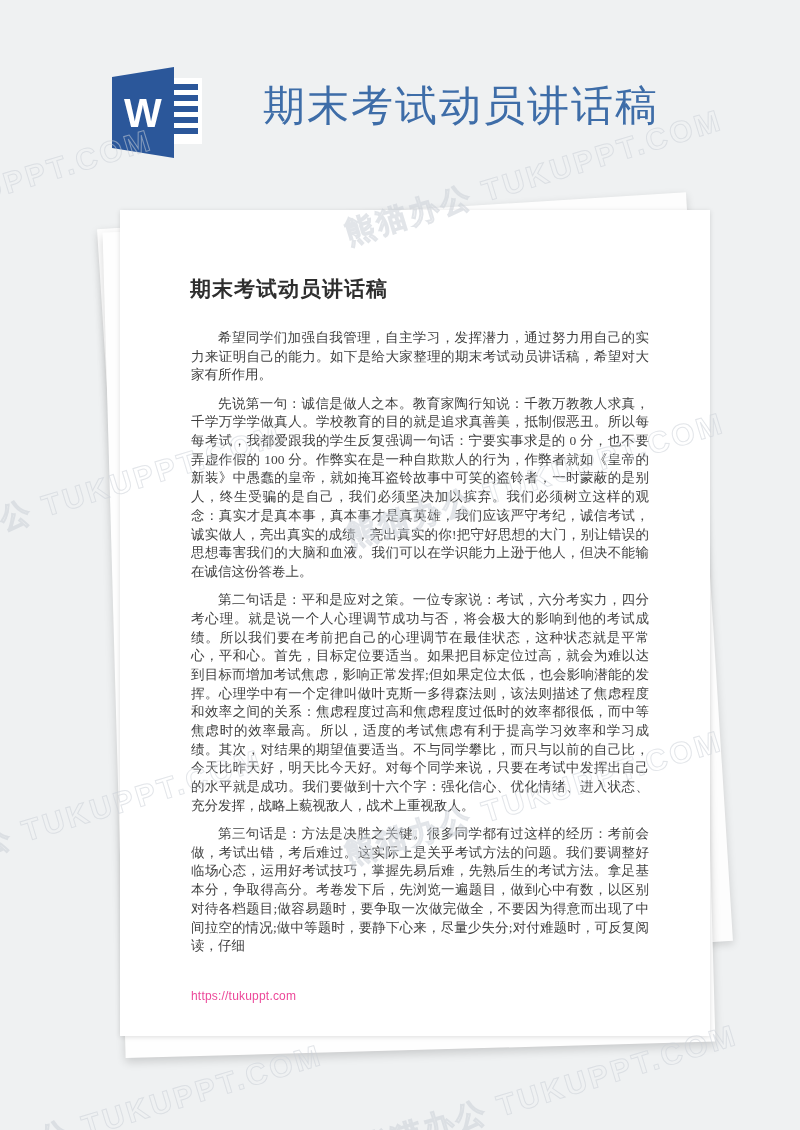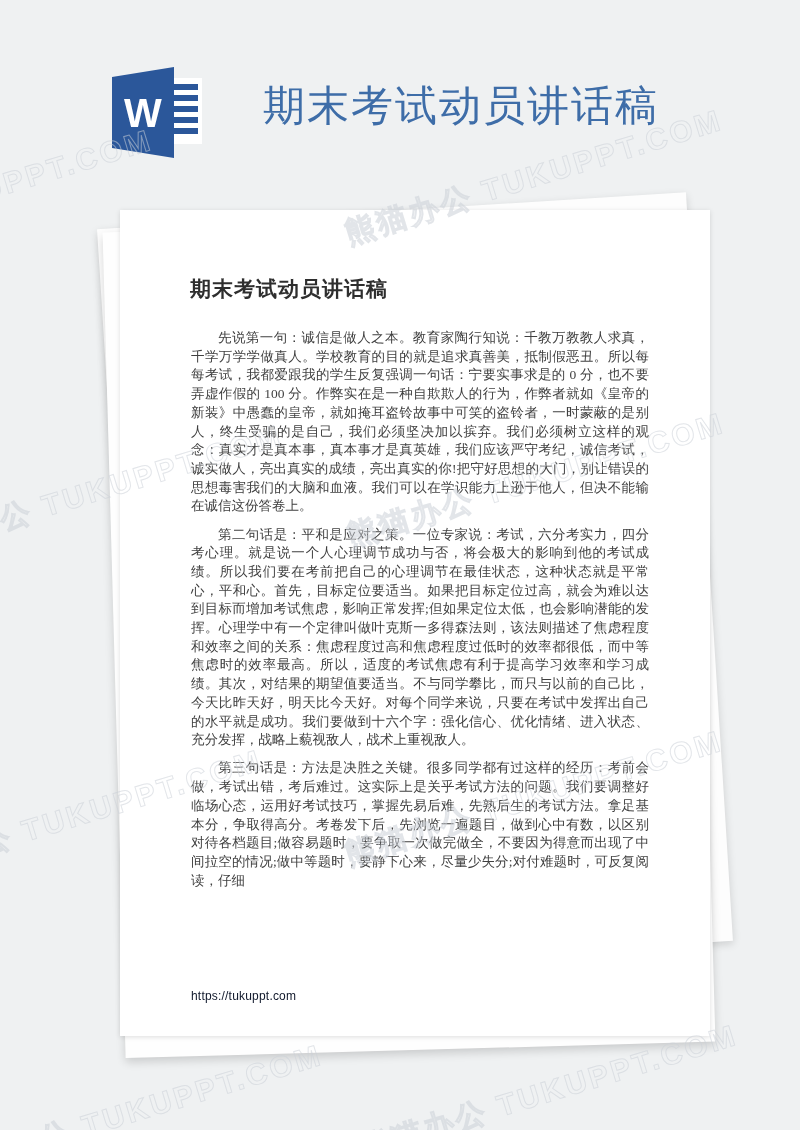--- a/index.html
+++ b/index.html
@@ -52,21 +52,21 @@
   .doc-body {
     position:absolute; left:71px; top:119px; width:458px;
     font-family:"Liberation Serif", serif;
     font-size:13.5px; line-height:18.7px;
     color:#3f3f3f; text-align:justify;
   }
   .doc-body p { margin:0 0 9.5px 0; text-indent:2em; }
   .doc-footer {
     position:absolute; left:71px; top:779px;
     font-family:"Liberation Sans", sans-serif;
-    font-size:12px; color:#0f172a; letter-spacing:0.2px;
+    font-size:12px; color:#ec4899; letter-spacing:0.2px;
   }
 
   
   .wm {
     position:absolute; z-index:4;
     font-family:"Liberation Sans", sans-serif;
     font-weight:bold; font-size:30px; letter-spacing:3px;
     white-space:nowrap;
     color:transparent;
     -webkit-text-stroke:1px #ccd1d8;
@@ -104,20 +104,21 @@
 
     <polygon points="8,13 70,3 70,94 8,84" fill="#2b579a"></polygon>
     <text x="39" y="63" text-anchor="middle" font-family="Liberation Sans, sans-serif" font-size="40" font-weight="bold" fill="#ffffff">W</text>
   </svg>
   <div class="app-title">期末考试动员讲话稿</div>
 </div>
 
 <div class="page-main">
   <div class="doc-title">期末考试动员讲话稿</div>
   <div class="doc-body">
+    <p>希望同学们加强自我管理，自主学习，发挥潜力，通过努力用自己的实力来证明自己的能力。如下是给大家整理的期末考试动员讲话稿，希望对大家有所作用。</p>
     <p>先说第一句：诚信是做人之本。教育家陶行知说：千教万教教人求真，千学万学学做真人。学校教育的目的就是追求真善美，抵制假恶丑。所以每每考试，我都爱跟我的学生反复强调一句话：宁要实事求是的 0 分，也不要弄虚作假的 100 分。作弊实在是一种自欺欺人的行为，作弊者就如《皇帝的新装》中愚蠢的皇帝，就如掩耳盗铃故事中可笑的盗铃者，一时蒙蔽的是别人，终生受骗的是自己，我们必须坚决加以摈弃。我们必须树立这样的观念：真实才是真本事，真本事才是真英雄，我们应该严守考纪，诚信考试，诚实做人，亮出真实的成绩，亮出真实的你!把守好思想的大门，别让错误的思想毒害我们的大脑和血液。我们可以在学识能力上逊于他人，但决不能输在诚信这份答卷上。</p>
     <p>第二句话是：平和是应对之策。一位专家说：考试，六分考实力，四分考心理。就是说一个人心理调节成功与否，将会极大的影响到他的考试成绩。所以我们要在考前把自己的心理调节在最佳状态，这种状态就是平常心，平和心。首先，目标定位要适当。如果把目标定位过高，就会为难以达到目标而增加考试焦虑，影响正常发挥;但如果定位太低，也会影响潜能的发挥。心理学中有一个定律叫做叶克斯一多得森法则，该法则描述了焦虑程度和效率之间的关系：焦虑程度过高和焦虑程度过低时的效率都很低，而中等焦虑时的效率最高。所以，适度的考试焦虑有利于提高学习效率和学习成绩。其次，对结果的期望值要适当。不与同学攀比，而只与以前的自己比，今天比昨天好，明天比今天好。对每个同学来说，只要在考试中发挥出自己的水平就是成功。我们要做到十六个字：强化信心、优化情绪、进入状态、充分发挥，战略上藐视敌人，战术上重视敌人。</p>
     <p>第三句话是：方法是决胜之关键。很多同学都有过这样的经历：考前会做，考试出错，考后难过。这实际上是关乎考试方法的问题。我们要调整好临场心态，运用好考试技巧，掌握先易后难，先熟后生的考试方法。拿足基本分，争取得高分。考卷发下后，先浏览一遍题目，做到心中有数，以区别对待各档题目;做容易题时，要争取一次做完做全，不要因为得意而出现了中间拉空的情况;做中等题时，要静下心来，尽量少失分;对付难题时，可反复阅读，仔细</p>
   </div>
   <div class="doc-footer">https://tukuppt.com</div>
 </div>
 
 <div class="wm wm1">熊猫办公 TUKUPPT.COM</div>
 <div class="wm wm2">熊猫办公 TUKUPPT.COM</div>
 <div class="wm wm3">熊猫办公 TUKUPPT.COM</div>

